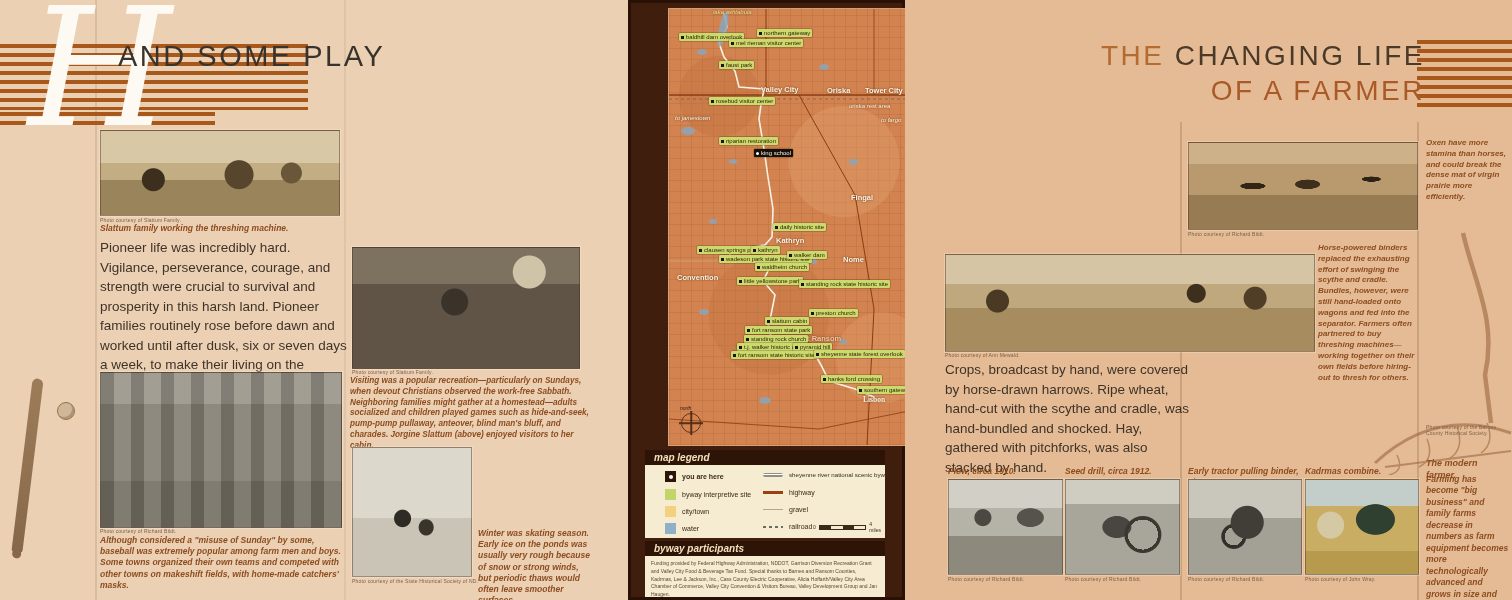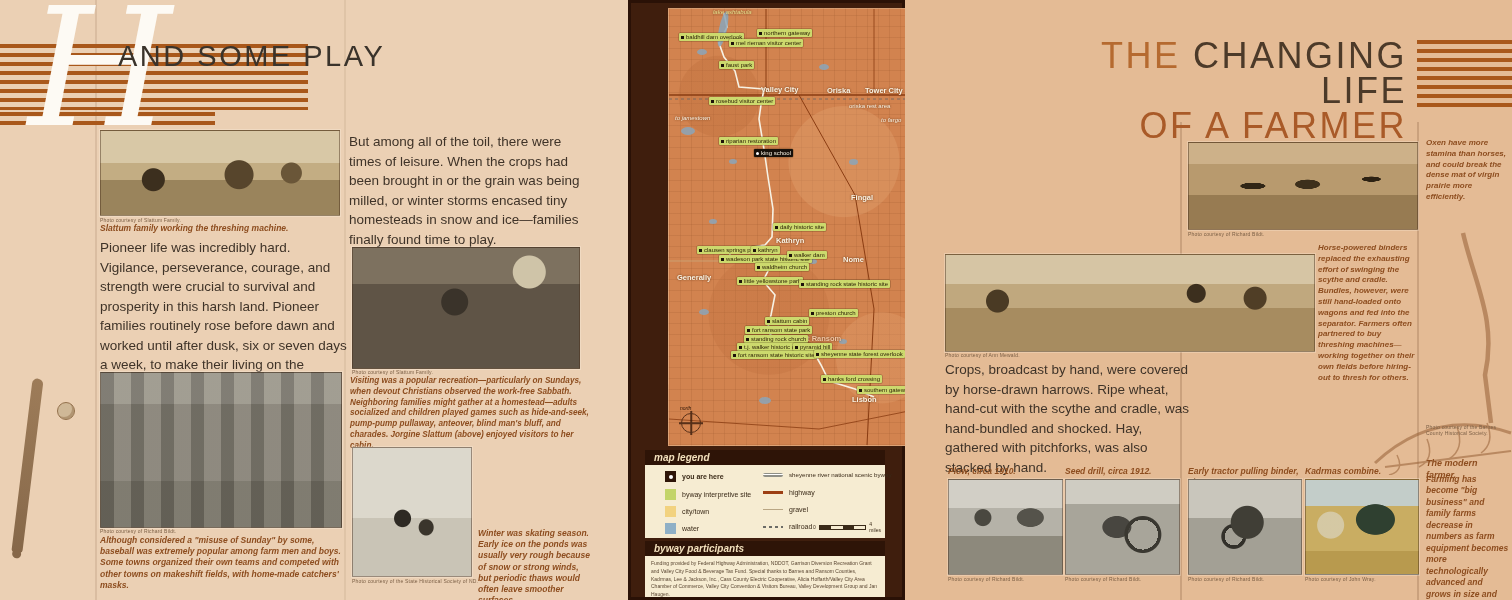--- a/index.html
+++ b/index.html
@@ -140,21 +140,20 @@
 
     <div class="photo ph-thresh" style="left:100px;top:130px;width:238px;height:84px;"></div>
     <div class="credit" style="left:100px;top:217px;">Photo courtesy of Slattum Family.</div>
     <div class="cap" style="left:100px;top:223px;width:232px;">Slattum family working the threshing machine.</div>
     <div class="p" style="left:100px;top:238px;width:248px;">Pioneer life was incredibly hard. Vigilance, perseverance, courage, and strength were crucial to survival and prosperity in this harsh land. Pioneer families routinely rose before dawn and worked until after dusk, six or seven days a week, to make their living on the prairie.</div>
 
     <div class="photo ph-ball" style="left:100px;top:372px;width:240px;height:154px;"></div>
     <div class="credit" style="left:100px;top:528px;">Photo courtesy of Richard Bildt.</div>
     <div class="cap" style="left:100px;top:535px;width:250px;">Although considered a "misuse of Sunday" by some, baseball was extremely popular among farm men and boys. Some towns organized their own teams and competed with other towns on makeshift fields, with home-made catchers' masks.</div>
 
-    <div class="p" style="left:349px;top:132px;width:242px;">But among all of the toil, there were times of leisure. When the crops had been brought in or the grain was being milled, or winter storms encased tiny homesteads in snow and ice—families finally found time to play.</div>
     <div class="photo ph-cabin" style="left:352px;top:247px;width:226px;height:120px;"></div>
     <div class="credit" style="left:352px;top:369px;">Photo courtesy of Slattum Family.</div>
     <div class="cap" style="left:350px;top:376px;width:240px;font-size:8.2px;">Visiting was a popular recreation—particularly on Sundays, when devout Christians observed the work-free Sabbath. Neighboring families might gather at a homestead—adults socialized and children played games such as hide-and-seek, pump-pump pullaway, anteover, blind man's bluff, and charades. Jorgine Slattum (above) enjoyed visitors to her cabin.</div>
 
     <div class="photo ph-winter" style="left:352px;top:447px;width:118px;height:128px;"></div>
     <div class="credit" style="left:352px;top:578px;">Photo courtesy of the State Historical Society of ND.</div>
     <div class="cap" style="left:478px;top:528px;width:112px;">Winter was skating season. Early ice on the ponds was usually very rough because of snow or strong winds, but periodic thaws would often leave smoother surfaces.</div>
 
     <div class="bat" style="left:22px;top:378px;"></div>
     <div class="ball" style="left:57px;top:402px;"></div>
@@ -185,23 +184,23 @@
       <div class="lake" style="left:90px;top:388px;width:12px;height:7px;"></div>
       <div class="lake" style="left:170px;top:330px;width:8px;height:5px;"></div>
 
       <span class="town small water-name" style="left:44px;top:0;">lake ashtabula</span>
       <span class="town" style="left:92px;top:76px;">Valley City</span>
       <span class="town" style="left:158px;top:77px;">Oriska</span>
       <span class="town" style="left:196px;top:77px;">Tower City</span>
       <span class="town" style="left:182px;top:184px;">Fingal</span>
       <span class="town" style="left:107px;top:227px;">Kathryn</span>
       <span class="town" style="left:174px;top:246px;">Nome</span>
-      <span class="town" style="left:8px;top:264px;">Generally</span>
+      <span class="town" style="left:8px;top:264px;">Convention</span>
       <span class="town salmon" style="left:126px;top:325px;">Fort Ransom</span>
-      <span class="town" style="left:183px;top:386px;">Lisbon</span>
+      <span class="town" style="left:194px;top:386px;font-family:Liberation Serif, serif;">Lisbon</span>
       <span class="town small" style="left:6px;top:106px;">to jamestown</span>
       <span class="town small" style="left:212px;top:108px;">to fargo</span>
       <span class="town small" style="left:180px;top:94px;font-style:normal;">oriska rest area</span>
 
       <span class="chip" style="left:10px;top:24px;">baldhill dam overlook</span>
       <span class="chip" style="left:88px;top:20px;">northern gateway</span>
       <span class="chip" style="left:60px;top:30px;">mel rieman visitor center</span>
       <span class="chip" style="left:50px;top:52px;">faust park</span>
       <span class="chip" style="left:40px;top:88px;">rosebud visitor center</span>
       <span class="chip" style="left:50px;top:128px;">riparian restoration</span>
@@ -274,21 +273,21 @@
     <div class="box" style="top:556px;height:41px;">
       <div class="participants-text" style="left:6px;top:4px;width:228px;">Funding provided by Federal Highway Administration, NDDOT, Garrison Diversion Recreation Grant and Valley City Food &amp; Beverage Tax Fund. Special thanks to Barnes and Ransom Counties, Kadrmas, Lee &amp; Jackson, Inc., Cass County Electric Cooperative, Alicia Hoffarth/Valley City Area Chamber of Commerce, Valley City Convention &amp; Visitors Bureau, Valley Development Group and Jan Haugen.</div>
     </div>
   </section>
 
   <section class="panel-right">
     <div class="seam" style="left:275px;top:122px;height:478px;"></div>
     <div class="seam" style="left:512px;top:122px;height:478px;"></div>
 
     <div class="stripes" style="left:512px;top:40px;width:95px;height:72px;"></div>
-    <h1 class="title title-right" style="left:130px;top:38px;width:372px;font-size:36px;line-height:35px;">
+    <h1 class="title title-right" style="left:148px;top:38px;width:372px;font-size:28px;line-height:35px;">
       <span style="display:block">
         <span class="t-lead">THE</span>
         <span class="t-dark">CHANGING LIFE</span>
       </span>
       <span class="t-orange" style="display:block">OF A FARMER</span>
     </h1>
 
 
     <div class="photo ph-oxen" style="left:283px;top:142px;width:228px;height:86px;"></div>
     <div class="credit" style="left:283px;top:231px;">Photo courtesy of Richard Bildt.</div>

